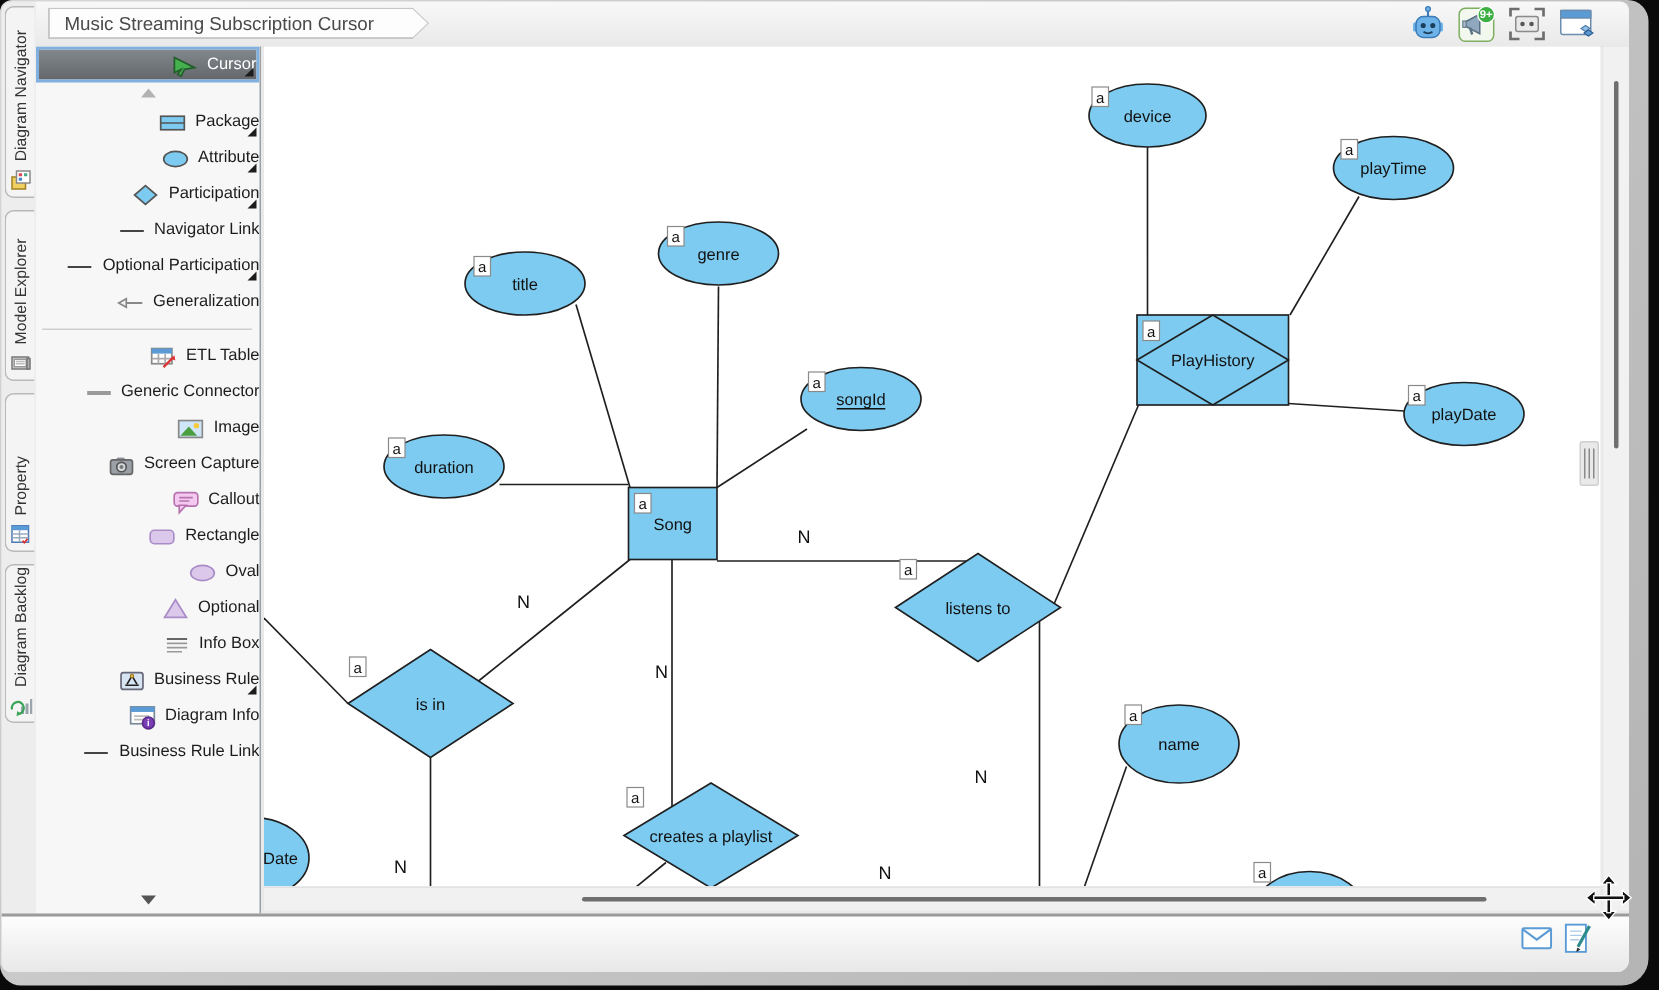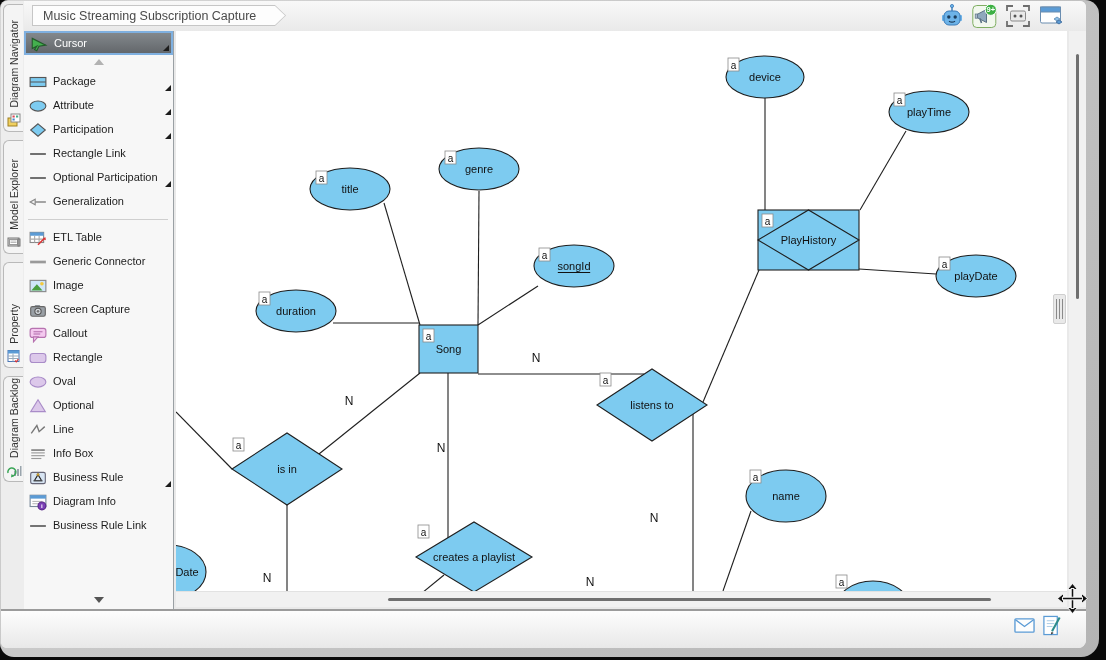--- a/index.html
+++ b/index.html
@@ -29,21 +29,21 @@
                clip-path:polygon(0 0,calc(100% - 10px) 0,100% 50%,calc(100% - 10px) 100%,0 100%);
                background:#fdfdfd;display:flex;align-items:center;padding-left:10px;
                font-size:12.5px;color:#4a4a4a;box-sizing:border-box;}
   .topbar-icons{position:absolute;right:22px;top:2px;display:flex;gap:7px;align-items:center;}
   .tbicon{width:26px;height:26px;}
 
   
   .palette{position:absolute;left:23px;top:30px;width:150px;height:578px;background:#f7f7f7;
            border-right:1px solid #9aa0a4;box-sizing:border-box;overflow:hidden;}
   .prow{position:relative;height:24px;display:flex;align-items:center;padding-left:5px;
-        font-size:11px;color:#1c1c1c;box-sizing:border-box;}
+        font-size:11px;color:#1c1c1c;box-sizing:border-box;justify-content:flex-end;}
   .prow .picon{width:18px;height:16px;margin-right:6px;flex:0 0 auto;}
   .prow.selected{background:linear-gradient(#83888c,#63676b);border:2px solid #7fb0e0;
                  color:#fff;padding-left:4px;}
   .corner{position:absolute;right:2px;bottom:2px;width:0;height:0;
           border-left:6px solid transparent;border-bottom:6px solid #1c1c1c;}
   .scrollhint{height:14px;display:flex;align-items:center;justify-content:center;}
   .tri-up{width:0;height:0;border-left:5px solid transparent;border-right:5px solid transparent;
           border-bottom:6px solid #b2b2b2;}
   .tri-down{width:0;height:0;border-left:5px solid transparent;border-right:5px solid transparent;
             border-top:6px solid #555;}
@@ -120,21 +120,21 @@
               <rect x="14" y="4" width="1.5" height="10" fill="#9aa5ad"></rect>
               <path d="M2,11 a4,4 0 1 1 4,3" fill="none" stroke="#3aa557" stroke-width="1.5"></path>
               <polygon points="5,15.5 8.2,14 5.5,12" fill="#3aa557"></polygon>
             </svg></span>
         </div>
       </div>
 
     <div class="topbar">
       <div class="crumb-outer">
         <div class="crumb-inner">
-          <span>Music Streaming Subscription Capture</span>
+          <span>Music Streaming Subscription Cursor</span>
         </div>
       </div>
       <div class="topbar-icons" id="topbar-icons">
           <span class="tbicon"><svg viewBox="0 0 26 26">
               <line x1="13" y1="3.5" x2="13" y2="8" stroke="#3a7ab8" stroke-width="1.4"></line>
               <circle cx="13" cy="3" r="1.6" fill="#6db3e8" stroke="#3a7ab8" stroke-width="0.8"></circle>
               <rect x="3" y="12" width="2.5" height="6" rx="1" fill="#6db3e8"></rect>
               <rect x="20.5" y="12" width="2.5" height="6" rx="1" fill="#6db3e8"></rect>
               <rect x="5" y="8" width="16" height="14" rx="5" fill="#6db3e8" stroke="#3a7ab8"></rect>
               <circle cx="9.8" cy="14" r="1.7" fill="#1d3d5c"></circle>
@@ -200,21 +200,21 @@
             <span class="picon"><svg viewBox="0 0 16 16">
                 <polygon points="8,2.5 14.5,8 8,13.5 1.5,8" fill="#7DCBF0" stroke="#555"></polygon>
               </svg></span>
                    <span>Participation</span>
             <span class="corner"></span>
           </div>
           <div class="prow">
             <span class="picon"><svg viewBox="0 0 16 16">
                 <line x1="1" y1="8" x2="15" y2="8" stroke="#444" stroke-width="1.3"></line>
               </svg></span>
-                   <span>Rectangle Link</span>
+                   <span>Navigator Link</span>
           </div>
           <div class="prow">
             <span class="picon"><svg viewBox="0 0 16 16">
                 <line x1="1" y1="8" x2="15" y2="8" stroke="#444" stroke-width="1.3"></line>
               </svg></span>
                    <span>Optional Participation</span>
             <span class="corner"></span>
           </div>
           <div class="prow">
             <span class="picon"><svg viewBox="0 0 16 16">
@@ -280,26 +280,20 @@
             <span class="picon"><svg viewBox="0 0 16 16">
                 <ellipse cx="8" cy="8" rx="7" ry="4.5" fill="#dcc8ea" stroke="#a98cc8"></ellipse>
               </svg></span>
                    <span>Oval</span>
           </div>
           <div class="prow">
             <span class="picon"><svg viewBox="0 0 16 16">
                 <polygon points="8,2.5 14.5,13 1.5,13" fill="#dcc8ea" stroke="#a98cc8"></polygon>
               </svg></span>
                    <span>Optional</span>
-          </div>
-          <div class="prow">
-            <span class="picon"><svg viewBox="0 0 16 16">
-                <polyline points="2,11 7,4 9,9.5 14,5" fill="none" stroke="#777" stroke-width="1.2"></polyline>
-              </svg></span>
-                   <span>Line</span>
           </div>
           <div class="prow">
             <span class="picon"><svg viewBox="0 0 16 16">
                 <line x1="2" y1="4.5" x2="14" y2="4.5" stroke="#666" stroke-width="1.2"></line>
                 <line x1="2" y1="7" x2="14" y2="7" stroke="#999"></line>
                 <line x1="2" y1="9.5" x2="14" y2="9.5" stroke="#999"></line>
                 <line x1="2" y1="12" x2="11" y2="12" stroke="#999"></line>
               </svg></span>
                    <span>Info Box</span>
           </div>

